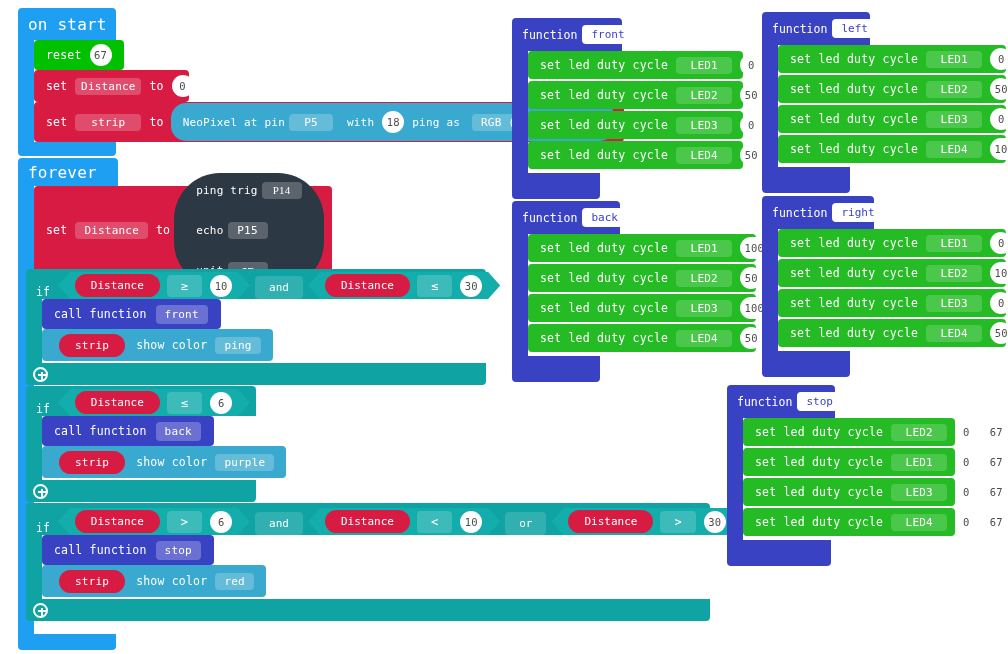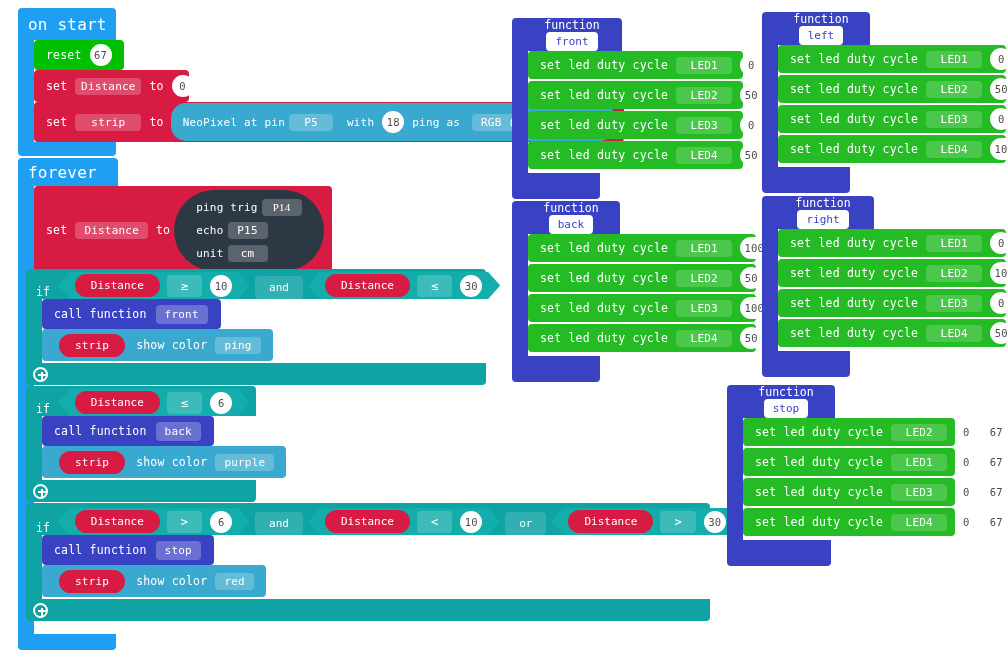--- a/index.html
+++ b/index.html
@@ -133,21 +133,21 @@
     padding: 5px 14px; margin: 0 4px;
   }
 
   
   .sonar {
     background: #2d3845;
     border-radius: 46px;
     color: #fff;
     font-size: 11px;
     padding: 9px 18px 9px 22px;
-    display:flex; flex-direction: column; gap: 6px;
+    display:flex; flex-direction: column; gap: 23px;
   }
   .sonar .sline { display:flex; align-items:center; }
 
   
   .c-top  { background:#0fa3a3; border-radius: 4px 4px 0 0; display:flex; align-items:flex-end; padding-left:10px; color:#fff; font-size:11.5px; }
   .c-left { background:#0fa3a3; }
   .c-bot  { background:#0fa3a3; border-radius: 0 0 4px 4px; display:flex; align-items:center; }
 
   .plus-icon {
     width: 15px; height: 15px; border-radius:50%;
@@ -157,21 +157,21 @@
   }
   .plus-icon:before, .plus-icon:after {
     content:""; position:absolute; background:#ffffff;
   }
   .plus-icon:before { left:3px; top:5.5px; width:9px; height:2px; }
   .plus-icon:after  { top:3px; left:5.5px; height:9px; width:2px; }
 
   
   .fn-head {
     background:#3a42c4; color:#fff; border-radius:4px 4px 0 0;
-    display:flex; align-items:center; padding-left:10px; font-size:11.5px;flex-direction:column;
+    display:flex; align-items:center; padding-left:10px; font-size:11.5px;
   }
   .fn-left { background:#3a42c4; }
   .fn-foot { background:#3a42c4; border-radius:0 0 4px 4px; }
 </style>
 </head>
 <body>
 
 <div id="canvas">
 
   <div class="blk" style="left:18px; top:8px;">

